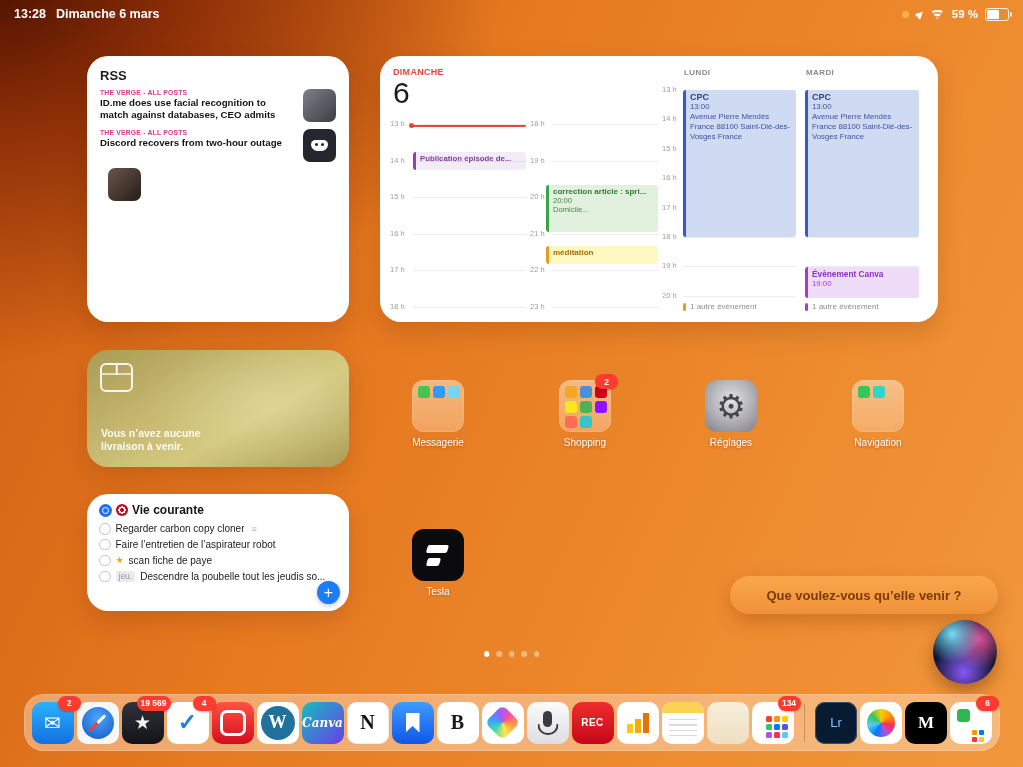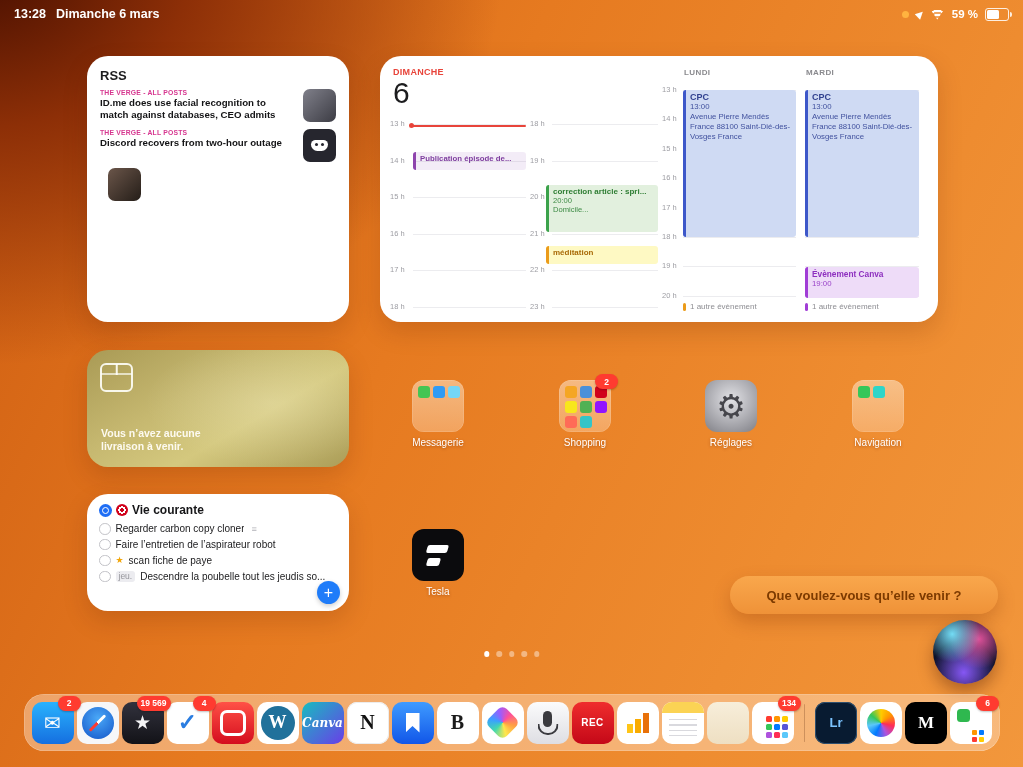--- a/index.html
+++ b/index.html
@@ -185,21 +185,21 @@
     background-size:6px 9px,6px 14px,6px 20px;background-position:0 100%,8px 100%,16px 100%}
   .icon-notes{background:#fff;overflow:hidden}
   .icon-notes::before{content:"";position:absolute;top:0;left:0;right:0;height:11px;background:#fbd354}
   .icon-notes::after{content:"";position:absolute;top:17px;left:7px;right:7px;height:17px;
     background:repeating-linear-gradient(180deg,#d9d9de 0 1.2px,transparent 1.2px 5.5px)}
   .icon-cream{background:linear-gradient(180deg,#f7eeda,#eedfc2)}
   .icon-pixels{background:#fff}
   .icon-pixels::before{content:"";width:6px;height:6px;border-radius:1.5px;background:#ff3b30;margin:-8px 0 0 -8px;
     box-shadow:8px 0 0 #ff9500,16px 0 0 #ffcc00,0 8px 0 #34c759,8px 8px 0 #007aff,16px 8px 0 #5856d6,0 16px 0 #af52de,8px 16px 0 #ff2d55,16px 16px 0 #5ac8fa}
   .icon-lightroom{background:#081b31;box-shadow:inset 0 0 0 1px #2e4f6e}
-  .icon-lightroom .di-label{color:#7cc4ff;font-size:13px;font-weight:700}
+  .icon-lightroom .di-label{color:#7cc4ff;font-size:13px;font-weight:400}
   .icon-photos-flower{background:#fff}
   .icon-photos-flower::before{content:"";width:28px;height:28px;border-radius:50%;
     background:conic-gradient(#ffcc00,#ff9500,#ff2d55,#af52de,#007aff,#5ac8fa,#34c759,#ffcc00);filter:blur(.4px)}
   .icon-medium{background:#000}
   .icon-medium .di-label{color:#fff;font-family:"Liberation Serif",serif;font-size:17px;font-weight:700}
   .icon-grocery{background:#fff}
   .icon-grocery::before{content:"";position:absolute;top:7px;left:7px;width:13px;height:13px;border-radius:3.5px;background:#2fb84f}
   .icon-grocery::after{content:"";position:absolute;right:15px;bottom:9px;width:5px;height:5px;border-radius:1px;background:#ff9500;
     box-shadow:7px 0 0 #007aff,0 7px 0 #ff3b30,7px 7px 0 #ffcc00}
 </style>

